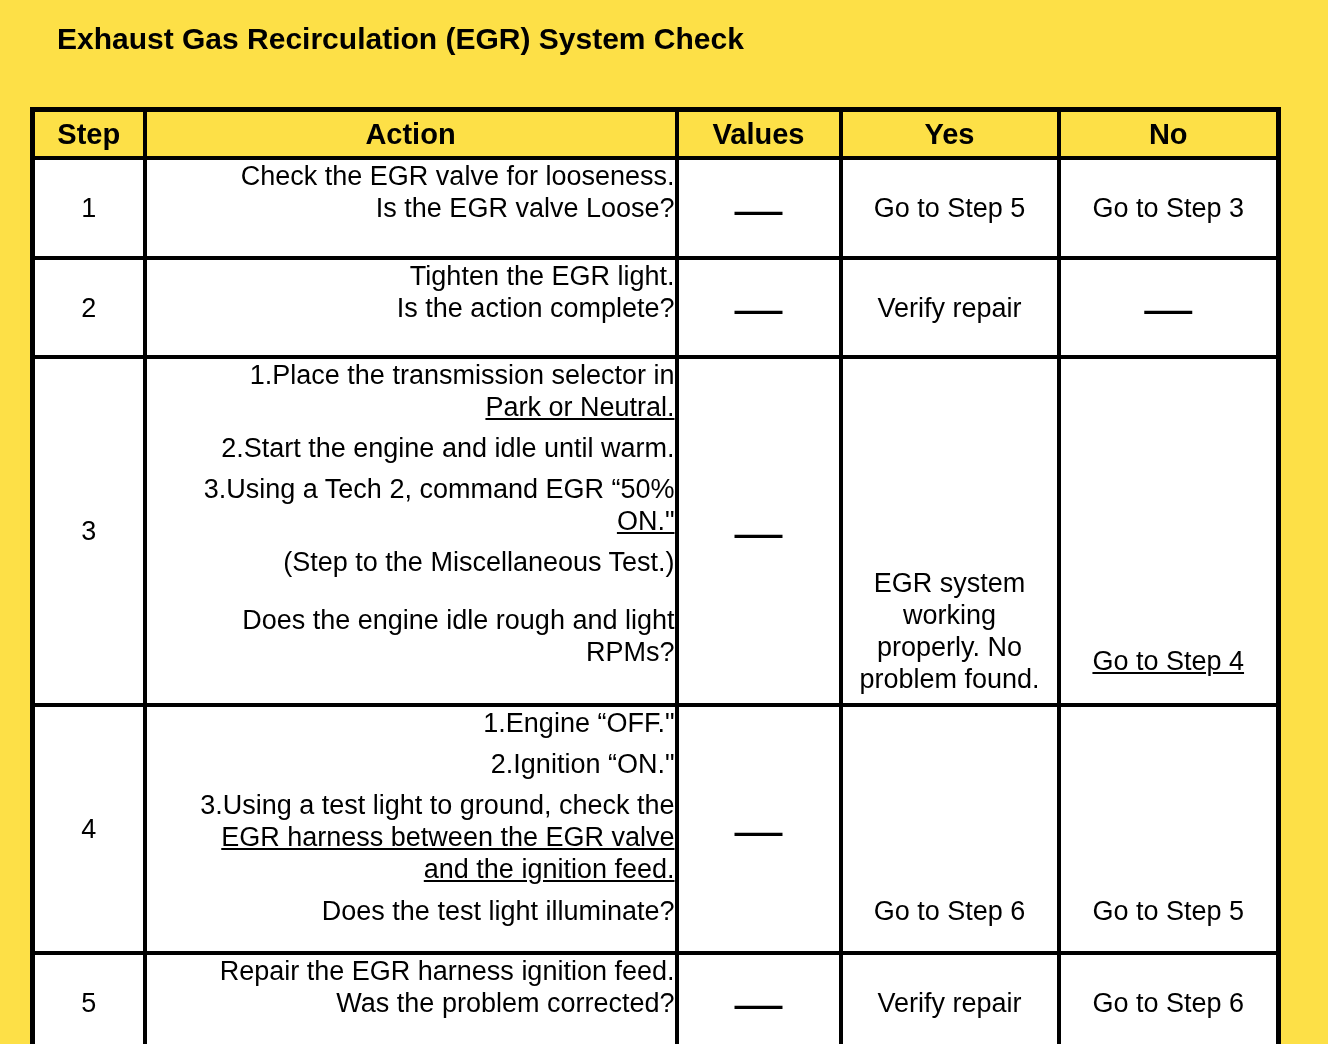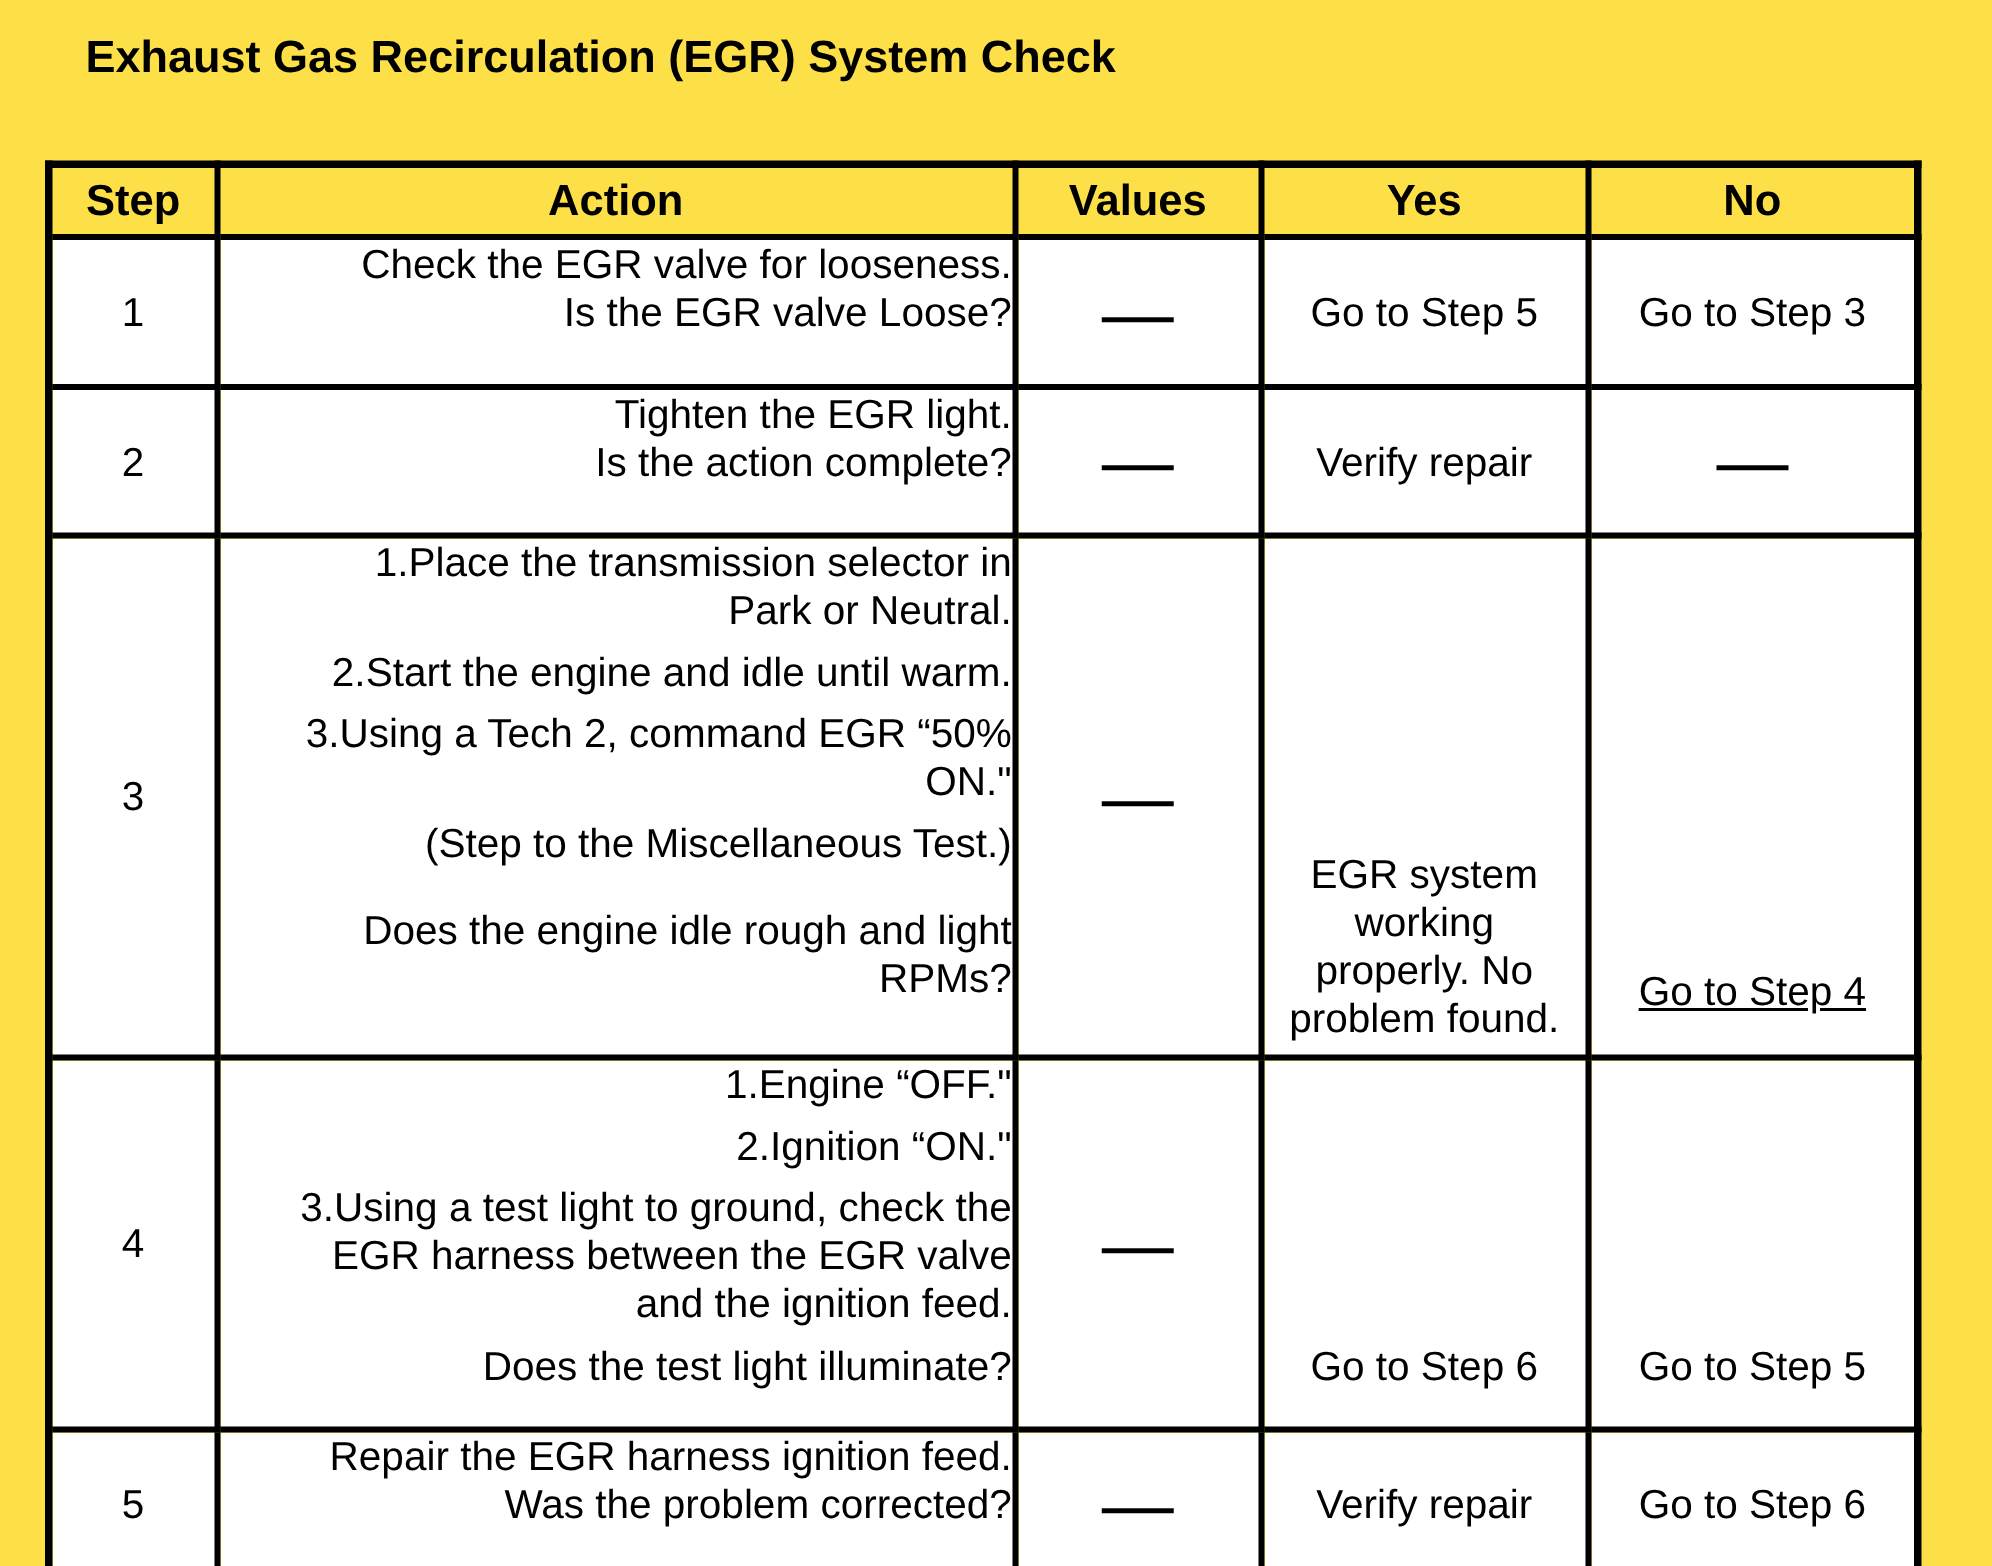--- a/index.html
+++ b/index.html
@@ -78,21 +78,21 @@
     vertical-align: middle;
   }
   
   tr.r3 td.yes { vertical-align: bottom; padding: 0 0 8px 0; }
   tr.r3 td.no  { vertical-align: bottom; padding: 0 0 26px 0; text-decoration: underline; }
   tr.r4 td.yes, tr.r4 td.no { vertical-align: bottom; padding: 0 0 24px 0; }
   .yes-wrap { width: 200px; margin: 0 auto; }
   
   .item { margin: 0 0 9px 0; }
   .num { display: inline-block; width: 32px; }
-  .cont { padding-left: 32px; }
+  .cont { padding-left: 32px; text-decoration: underline; }
   .note { margin: 0 0 9px 0; }
   .question.q-r3 { margin-top: 26px; }
   .question.q-r4 { margin-top: 10px; }
   .line { margin: 0; }
 </style>
 </head>
 <body>
 
 <div class="page">
 

